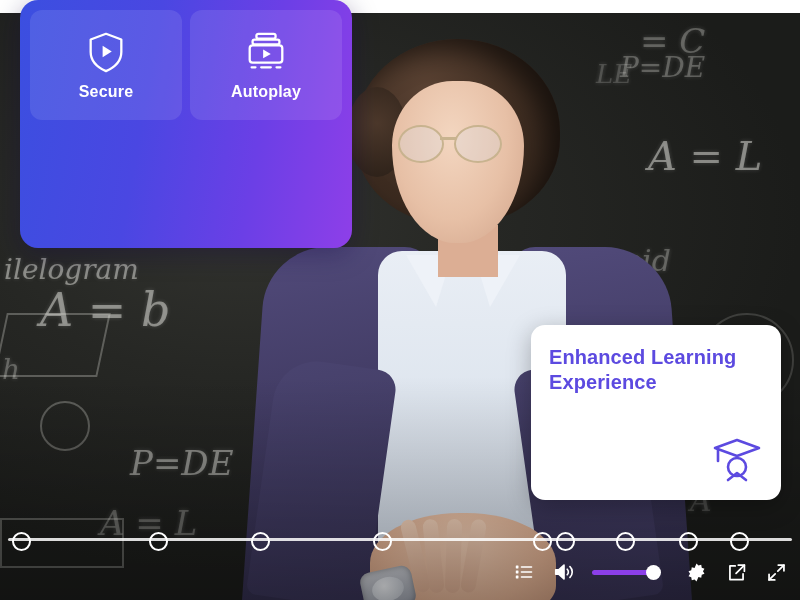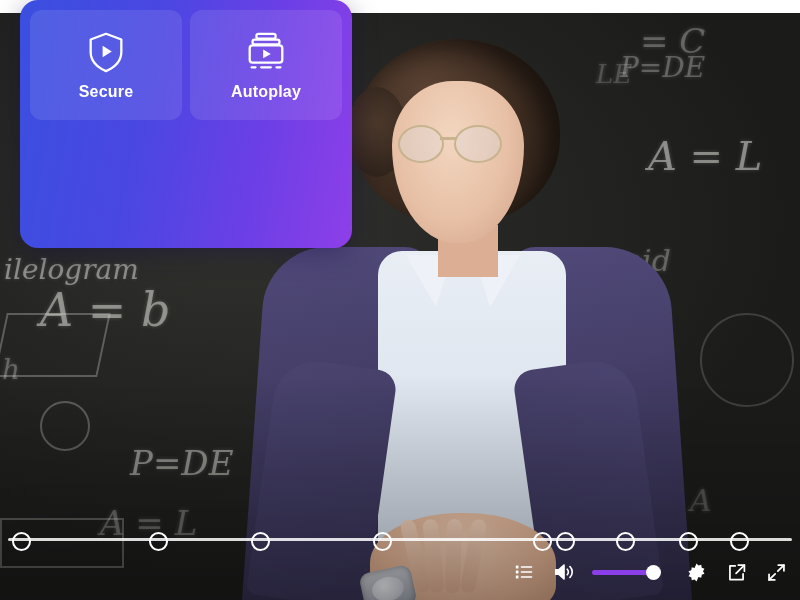--- a/index.html
+++ b/index.html
@@ -450,20 +450,32 @@
           <path d="M21 21.5 L29 26 L21 30.5 Z" fill="#ffffff" stroke="none"></path>
           <path d="M9 40 h4 M19 40 h10 M35 40 h4"></path>
         </svg>
       </span>
       <span class="feature-label">Autoplay</span>
     </div>
 
 
   </div>
 
+  <div id="info-card">
+    <div class="card-title">Enhanced Learning Experience</div>
+    <span class="card-icon">
+      <svg viewBox="0 0 52 52" width="52" height="52" fill="none" stroke="#5c4ae0" stroke-width="2.6" stroke-linecap="round" stroke-linejoin="round">
+        <path d="M4 14 L26 6 L48 14 L26 22 Z"></path>
+        <path d="M7 15 V27"></path>
+        <circle cx="26" cy="33" r="9"></circle>
+        <path d="M17 46 L26 39 L35 46"></path>
+        <path d="M17 39 L35 39" stroke-width="0"></path>
+      </svg>
+    </span>
+  </div>
 
   <div id="player-bar">
 
     <div id="progress-track">
         <span class="chapter-marker" style="left: 1.5%;"></span>
         <span class="chapter-marker" style="left: 19%;"></span>
         <span class="chapter-marker" style="left: 31.9%;"></span>
         <span class="chapter-marker" style="left: 47.5%;"></span>
         <span class="chapter-marker" style="left: 67.9%;"></span>
         <span class="chapter-marker" style="left: 70.9%;"></span>

